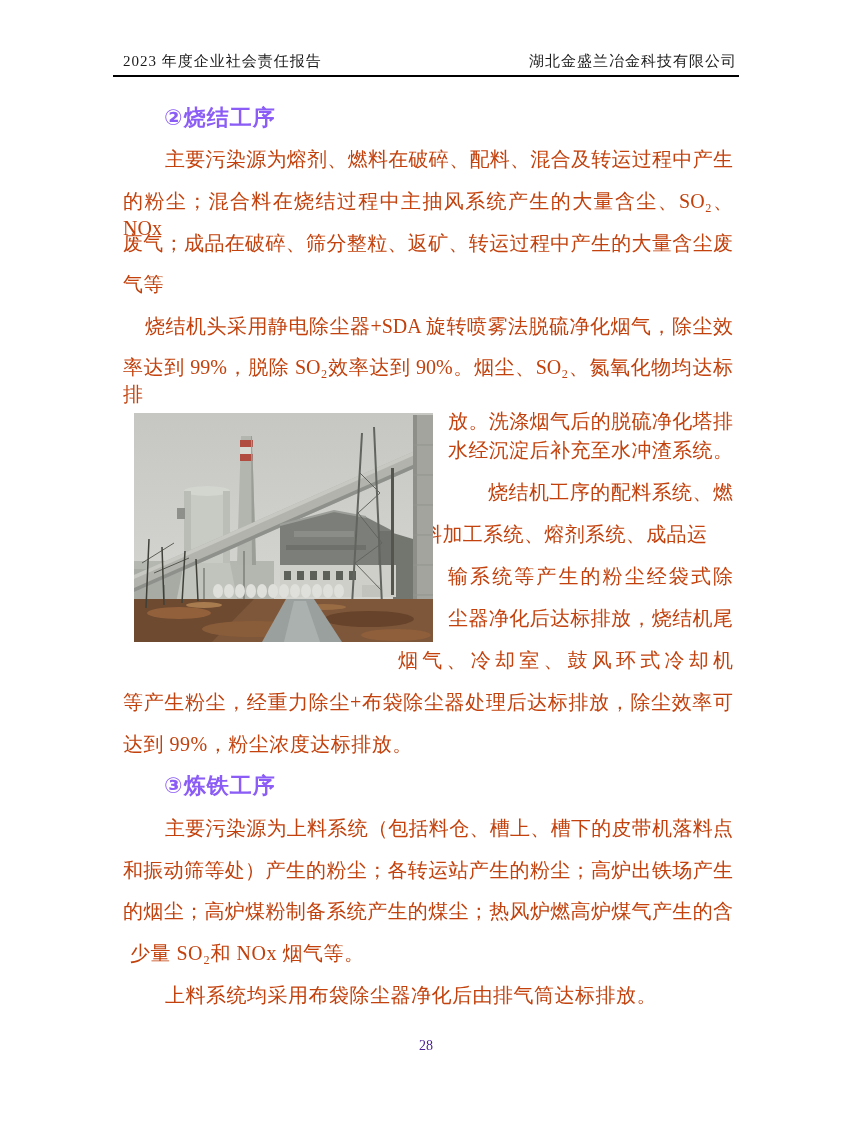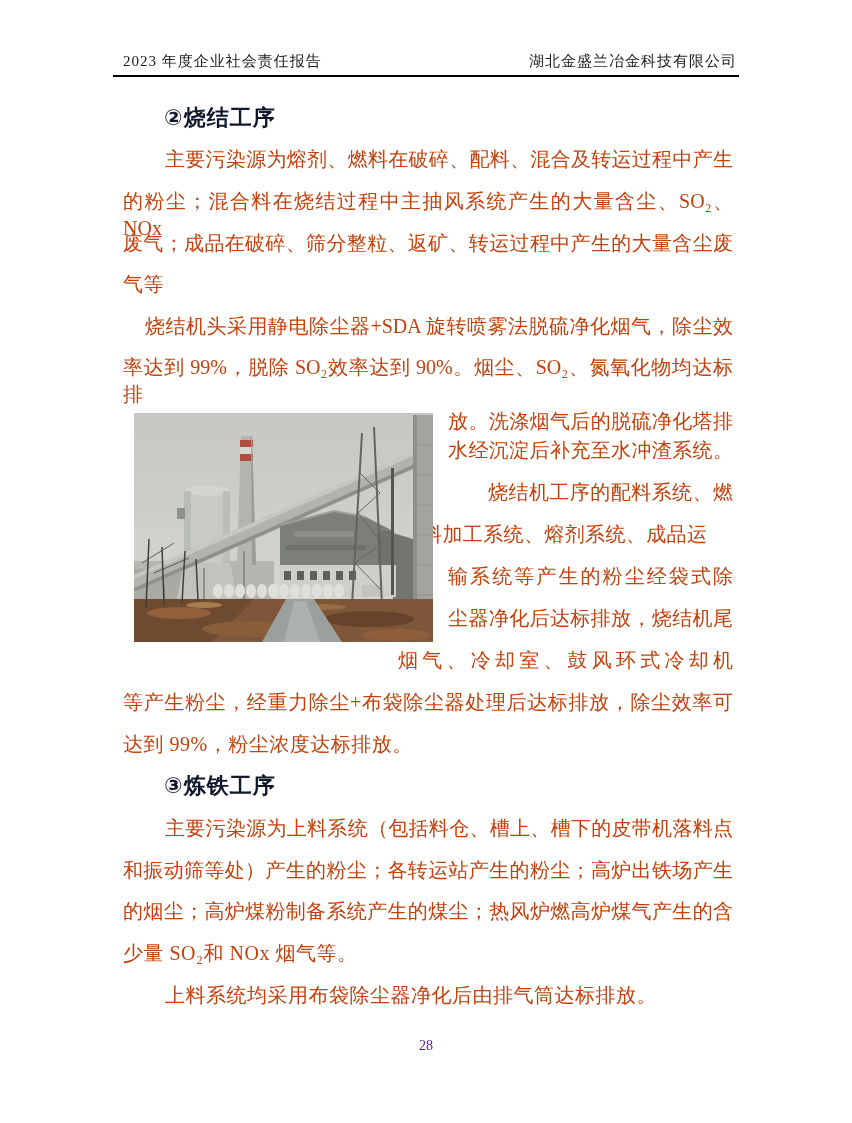--- a/index.html
+++ b/index.html
@@ -7,21 +7,21 @@
     position:relative;width:852px;height:1123px;background:#ffffff;overflow:hidden;
     font-family:"Liberation Serif","DejaVu Serif",serif;color:#151515;
   }
   .hdr{position:absolute;top:52px;font-size:15px;letter-spacing:1px;color:#1a1a1a;}
   .hdr-left{left:123px;}
   .hdr-right{right:115px;}
   .hdr-rule{position:absolute;top:75px;left:113px;width:626px;height:2px;background:#000;}
   .line{position:absolute;font-size:20px;line-height:27px;height:28px;color:#c2410c;letter-spacing:0.5px;}
   .j{text-align:justify;text-align-last:justify;text-justify:inter-character;letter-spacing:0;}
   .heading{position:absolute;font-family:"Liberation Sans","DejaVu Sans",sans-serif;
-    font-weight:bold;font-size:22px;letter-spacing:1px;color:#0f172a;}
+    font-weight:bold;font-size:22px;letter-spacing:1px;color:#8b5cf6;}
   .photo{position:absolute;left:134px;top:413px;width:299px;height:229px;margin:0;}
   .photo svg{display:block;width:299px;height:229px;}
   .pageno{position:absolute;left:0;top:1038px;width:852px;text-align:center;
     font-size:14px;color:#4c1d95;font-family:"Liberation Serif","DejaVu Serif",serif;}
 </style>
 </head>
 <body>
 
 <div class="page">
 
@@ -47,21 +47,21 @@
   <div class="line j" style="left:398px;top:647px;width:335px;">烟气、冷却室、鼓风环式冷却机</div>
   <div class="line j" style="left:448px;top:605px;width:285px;">尘器净化后达标排放，烧结机尾</div>
   <div class="line j" style="left:123px;top:689px;width:610px;">等产生粉尘，经重力除尘+布袋除尘器处理后达标排放，除尘效率可</div>
   <div class="line" style="left:123px;top:731px;width:610px;">达到 99%，粉尘浓度达标排放。</div>
 
   <div class="heading" style="left:164px;top:771px;">③炼铁工序</div>
 
   <div class="line j" style="left:165px;top:815px;width:568px;">主要污染源为上料系统（包括料仓、槽上、槽下的皮带机落料点</div>
   <div class="line j" style="left:123px;top:857px;width:610px;">和振动筛等处）产生的粉尘；各转运站产生的粉尘；高炉出铁场产生</div>
   <div class="line j" style="left:123px;top:898px;width:610px;">的烟尘；高炉煤粉制备系统产生的煤尘；热风炉燃高炉煤气产生的含</div>
-  <div class="line" style="left:123px;top:940px;width:610px;">少量 SO₂和 NOx 烟气等。</div>
+  <div class="line" style="left:130px;top:940px;width:610px;">少量 SO₂和 NOx 烟气等。</div>
 
   <div class="line" style="left:165px;top:982px;width:568px;">上料系统均采用布袋除尘器净化后由排气筒达标排放。</div>
 
   <figure class="photo">
     <svg viewBox="0 0 299 229" xmlns="http://www.w3.org/2000/svg">
       <defs>
         <linearGradient id="sky" x1="0" y1="0" x2="0" y2="1">
           <stop offset="0" stop-color="#c6c7c3"></stop>
           <stop offset="1" stop-color="#d8d8d4"></stop>
         </linearGradient>

